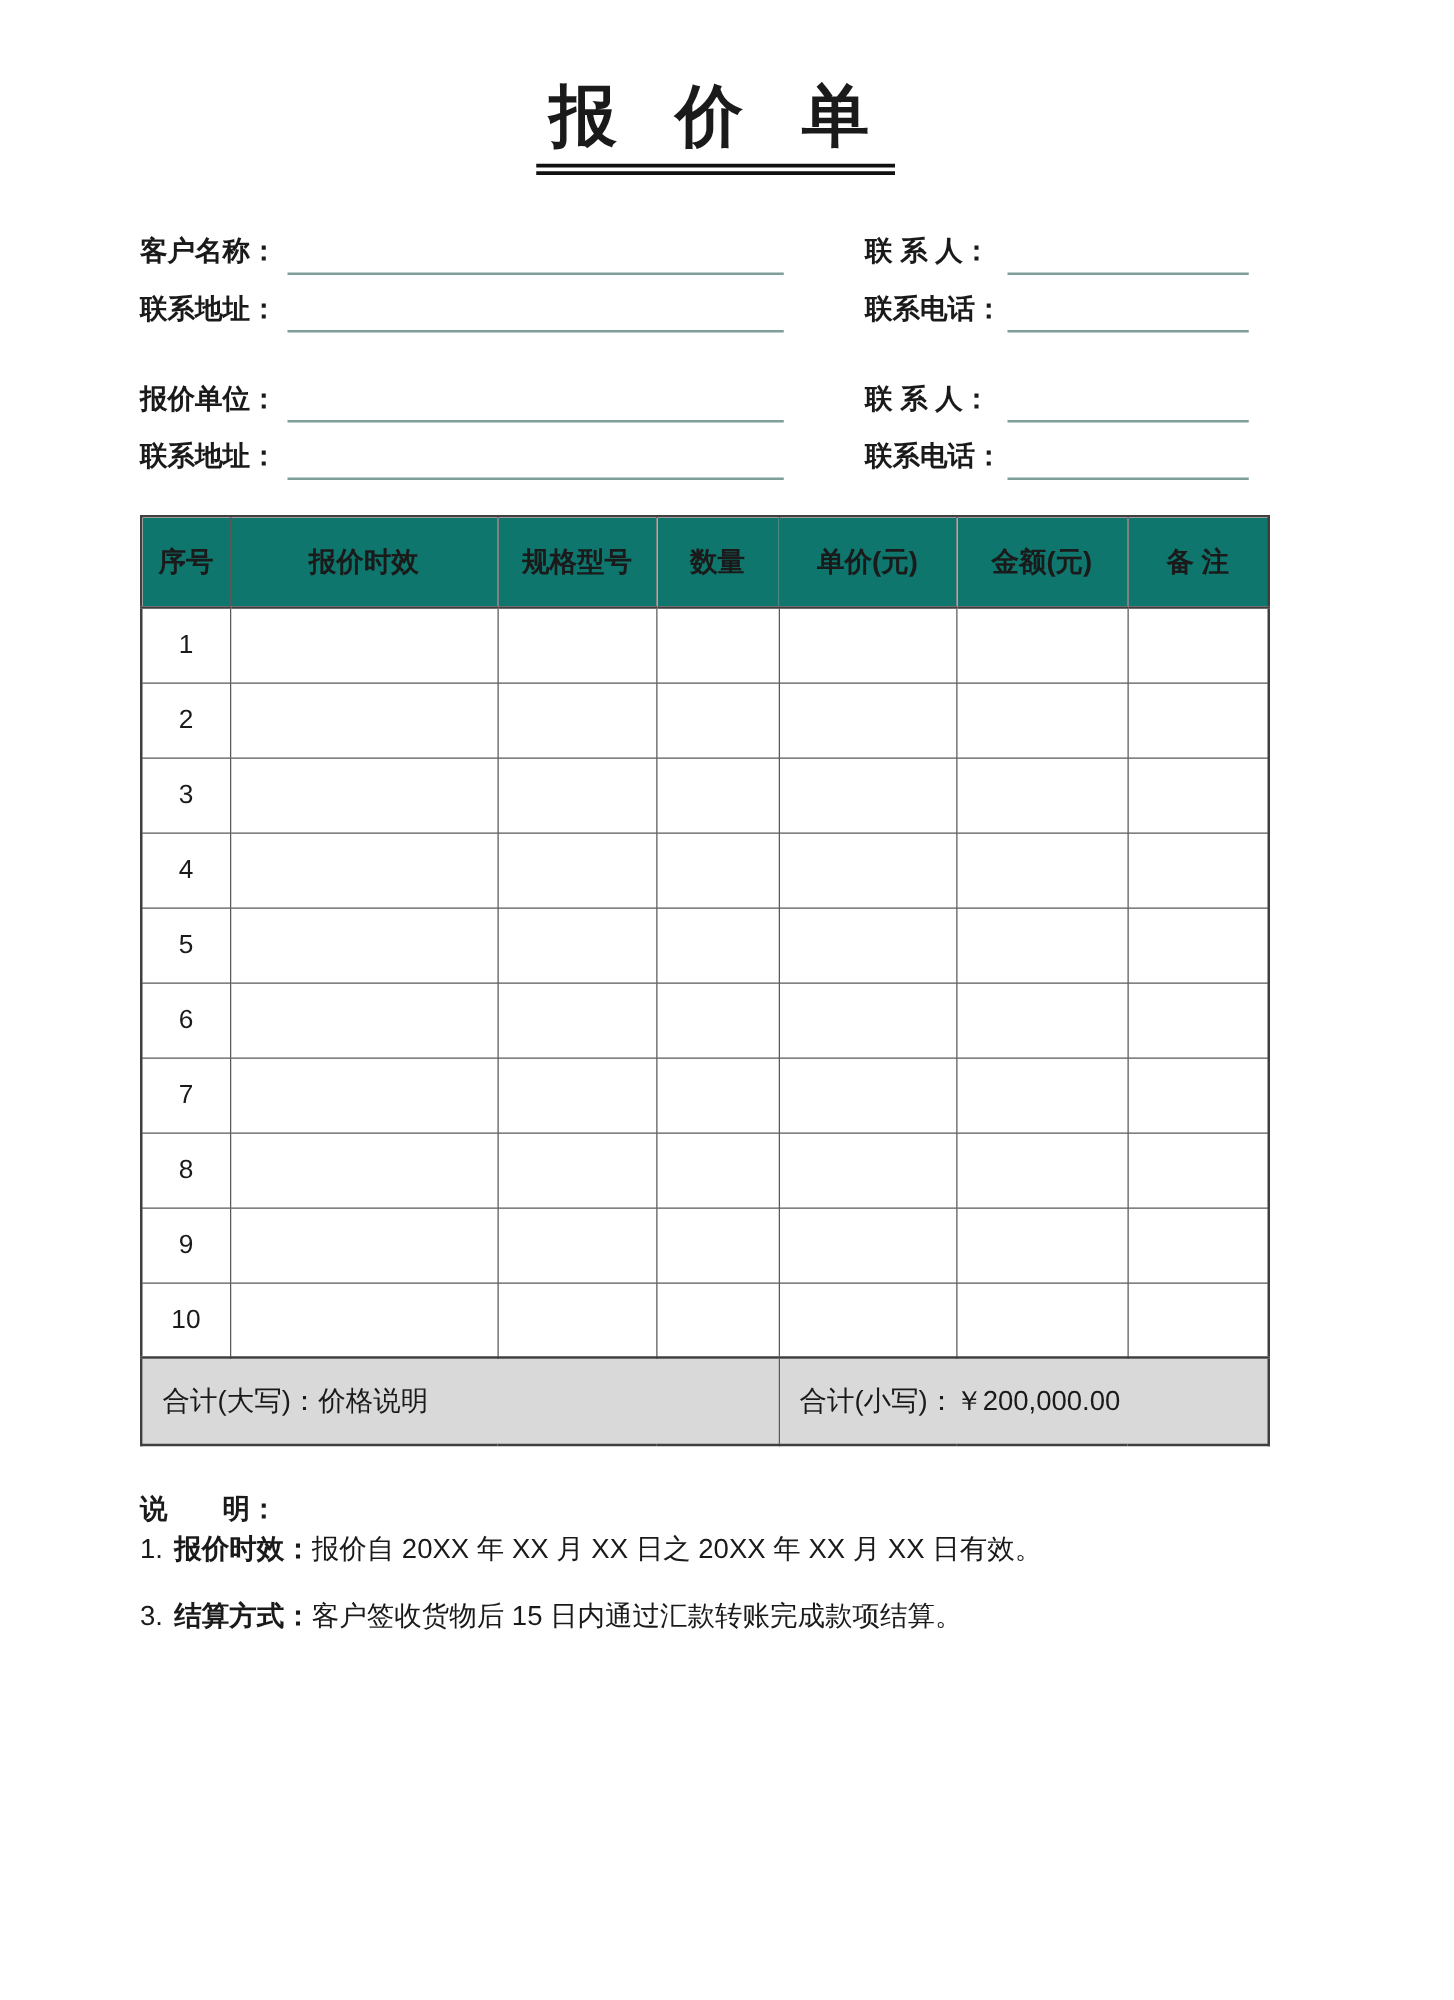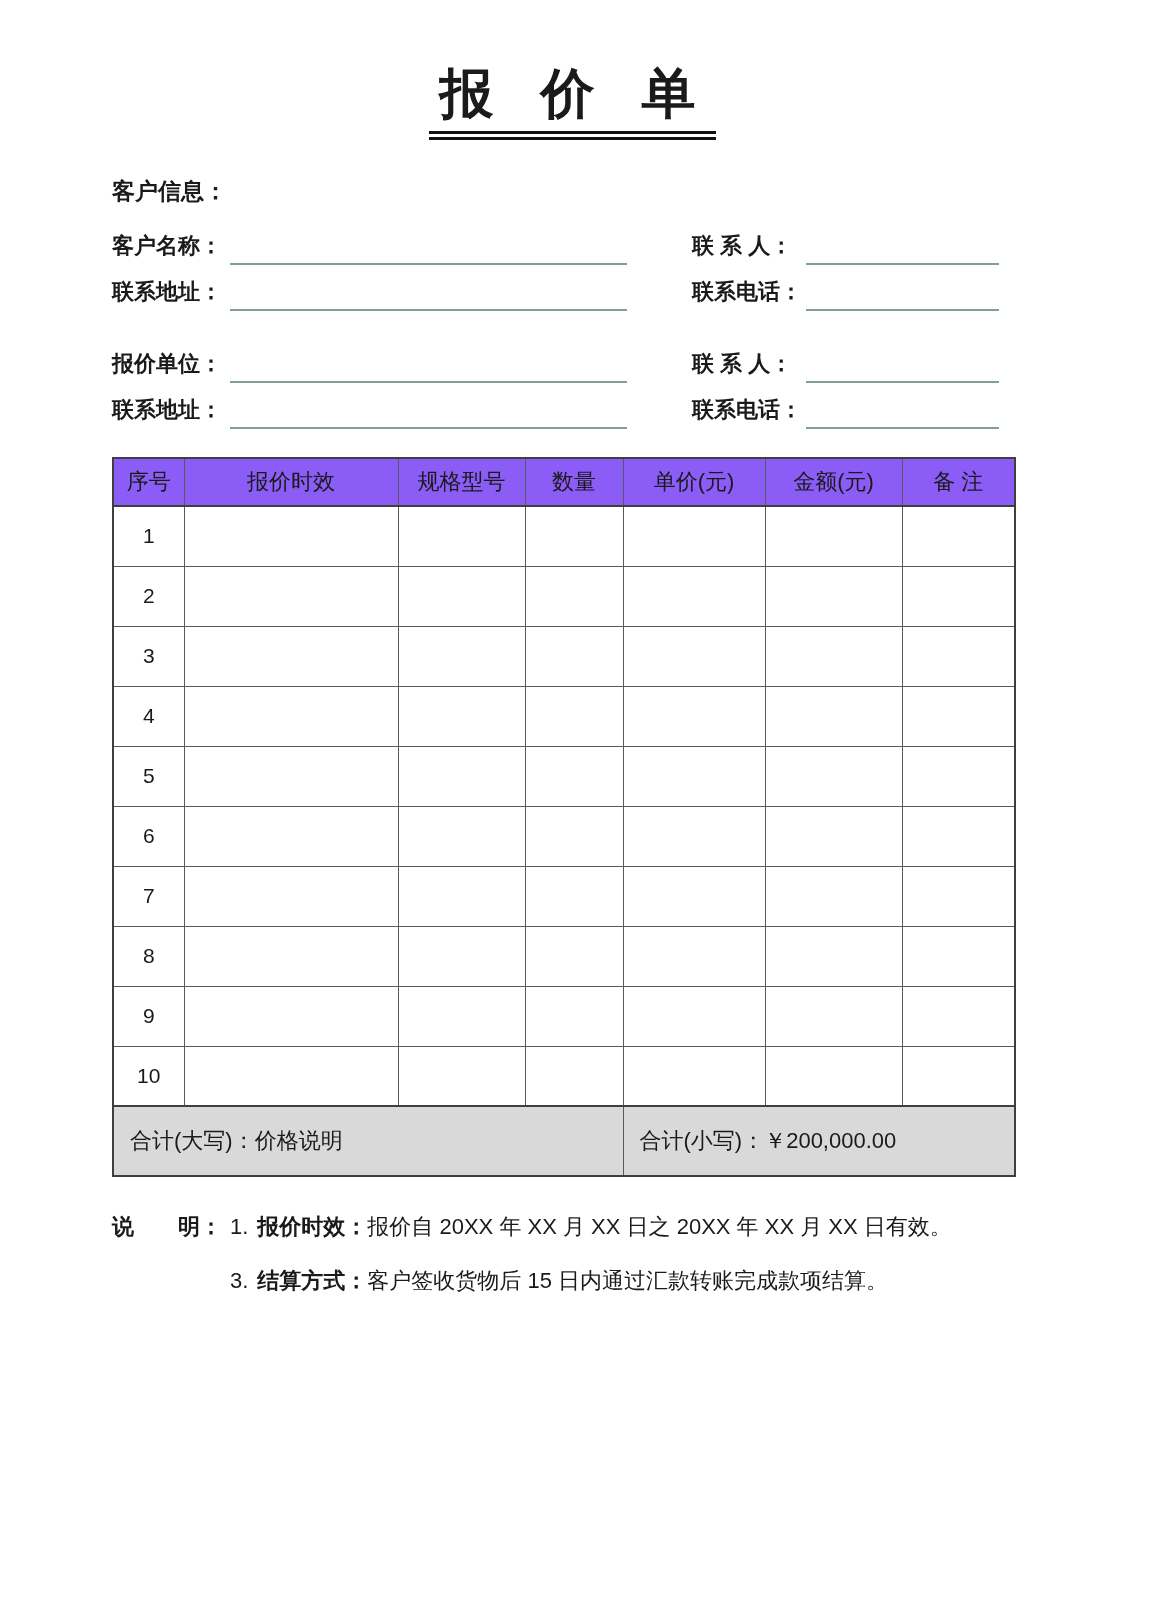--- a/index.html
+++ b/index.html
@@ -71,24 +71,24 @@
     table-layout: fixed;
     width: 902px;
     border: 2px solid #3f3f3f;
   }
   .quote-table th, .quote-table td {
     border: 1px solid #595959;
     box-sizing: border-box;
     overflow: hidden;
   }
   .quote-table thead th {
-    height: 48px;
-    background: #8b5cf6;
+    height: 73px;
+    background: #0f766e;
     font-size: 22px;
-    font-weight: normal;
+    font-weight: bold;
     text-align: center;
     border-bottom: 2px solid #3f3f3f;
     white-space: pre;
   }
   .quote-table tbody td {
     height: 60px;
     background: #ffffff;
   }
   .quote-table tbody td.c-no {
     text-align: center;
@@ -102,20 +102,21 @@
     border-top: 2px solid #3f3f3f;
     vertical-align: middle;
   }
   .sum-label { font-weight: normal; }
   .sum-value { }
   
   .notes {
     display: flex;
     margin-top: 34px;
     font-size: 22px;
+    flex-direction: column;
   }
   .notes-label {
     width: 118px;
     font-weight: bold;
     white-space: pre;
     line-height: 32px;
   }
   .notes-items { }
   .note-item {
     white-space: nowrap;
@@ -129,21 +130,20 @@
 </head>
 <body>
 
 <div class="page">
 
   <div class="title-wrap">
     <h1>报 价 单</h1>
   </div>
 
   <section class="info-section">
-    <div class="sec-heading">客户信息：</div>
     <div class="field-row">
       <span class="flabel left">客户名称：</span>
       <span class="fline long"></span>
       <span class="fgap"></span>
       <span class="flabel right">联 系 人：</span>
       <span class="fline short"></span>
     </div>
     <div class="field-row">
       <span class="flabel left">联系地址：</span>
       <span class="fline long"></span>

